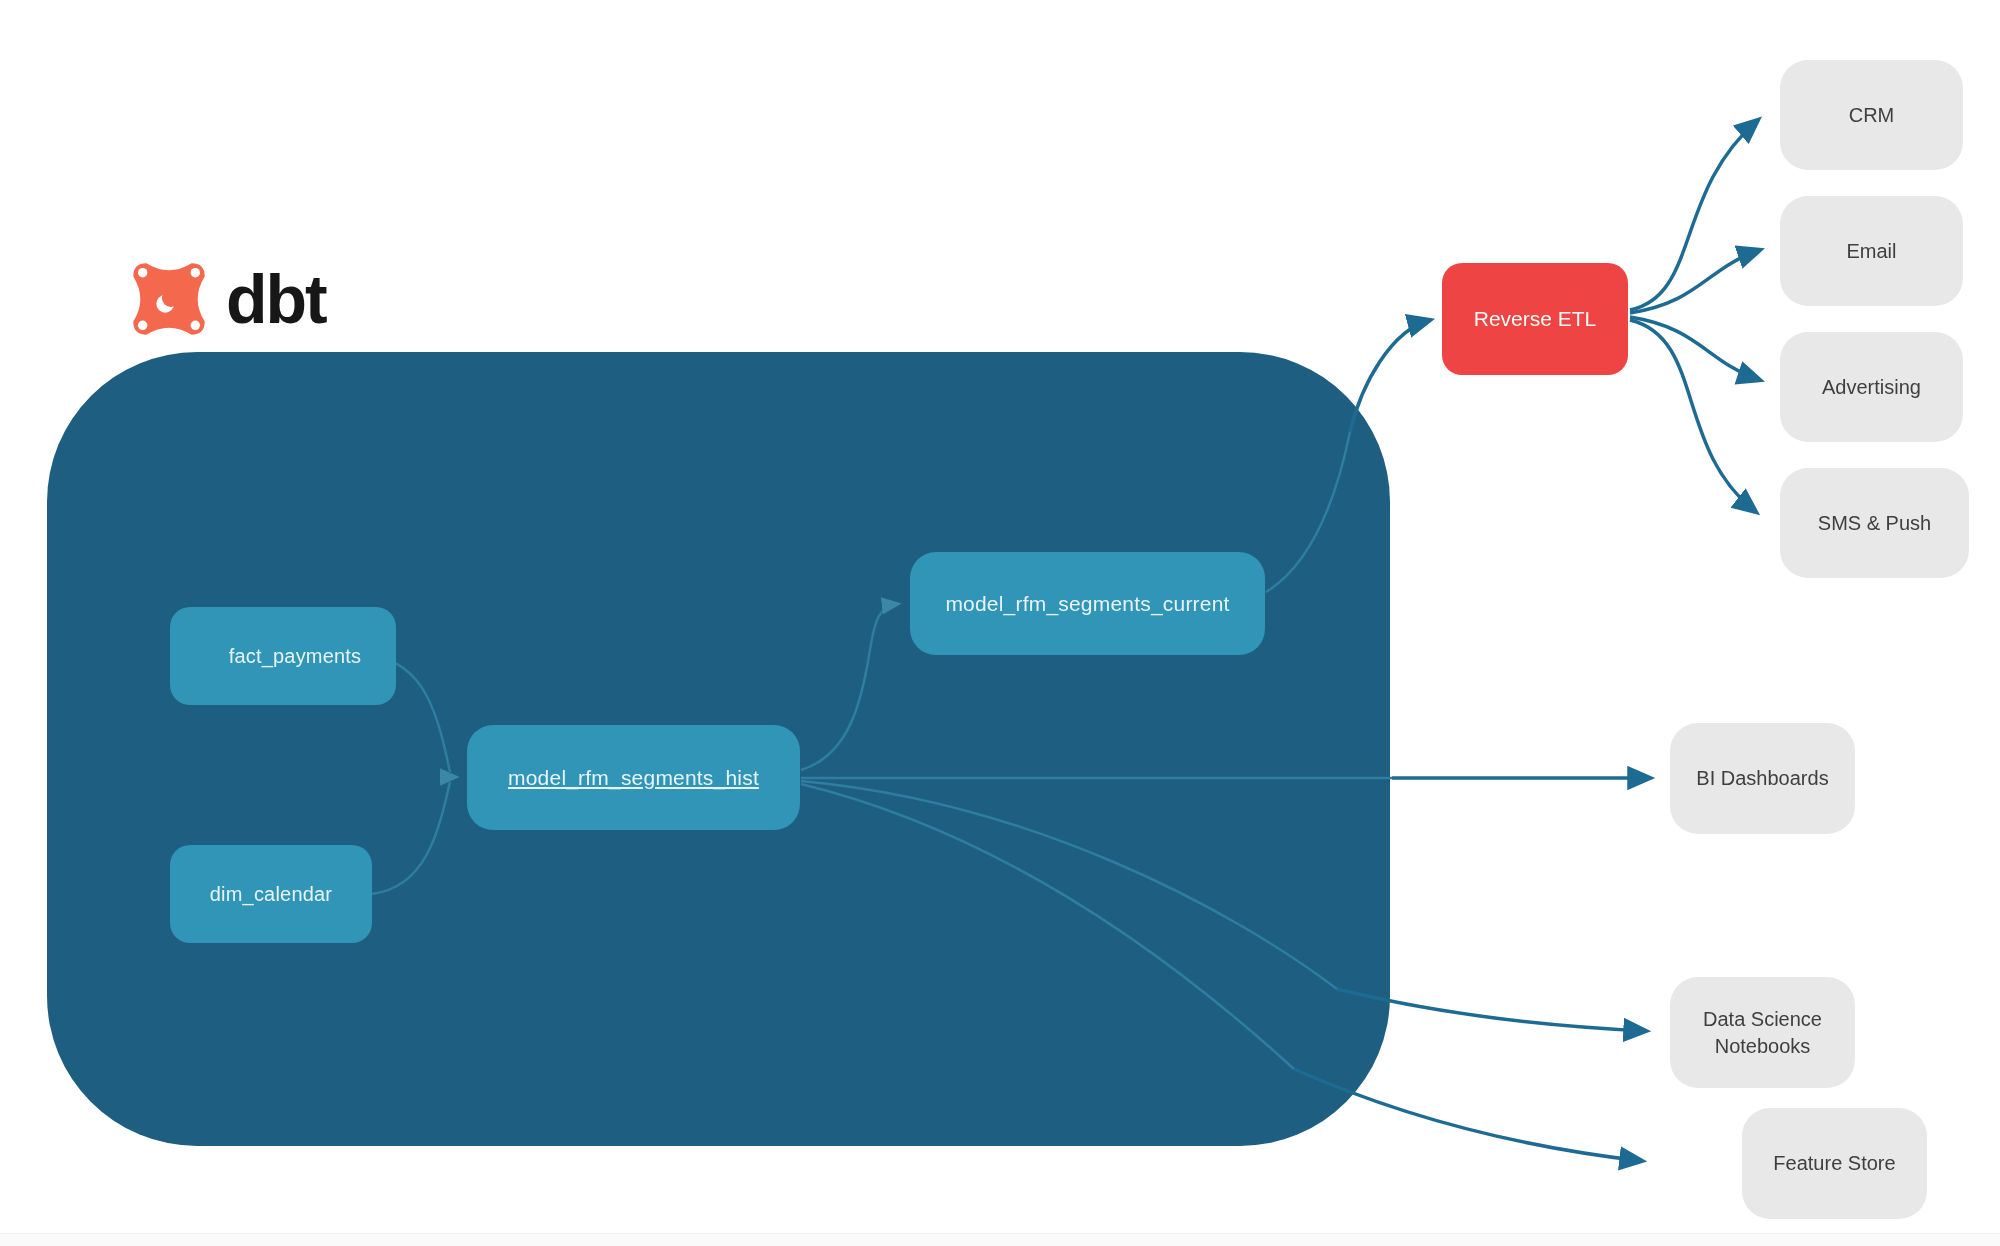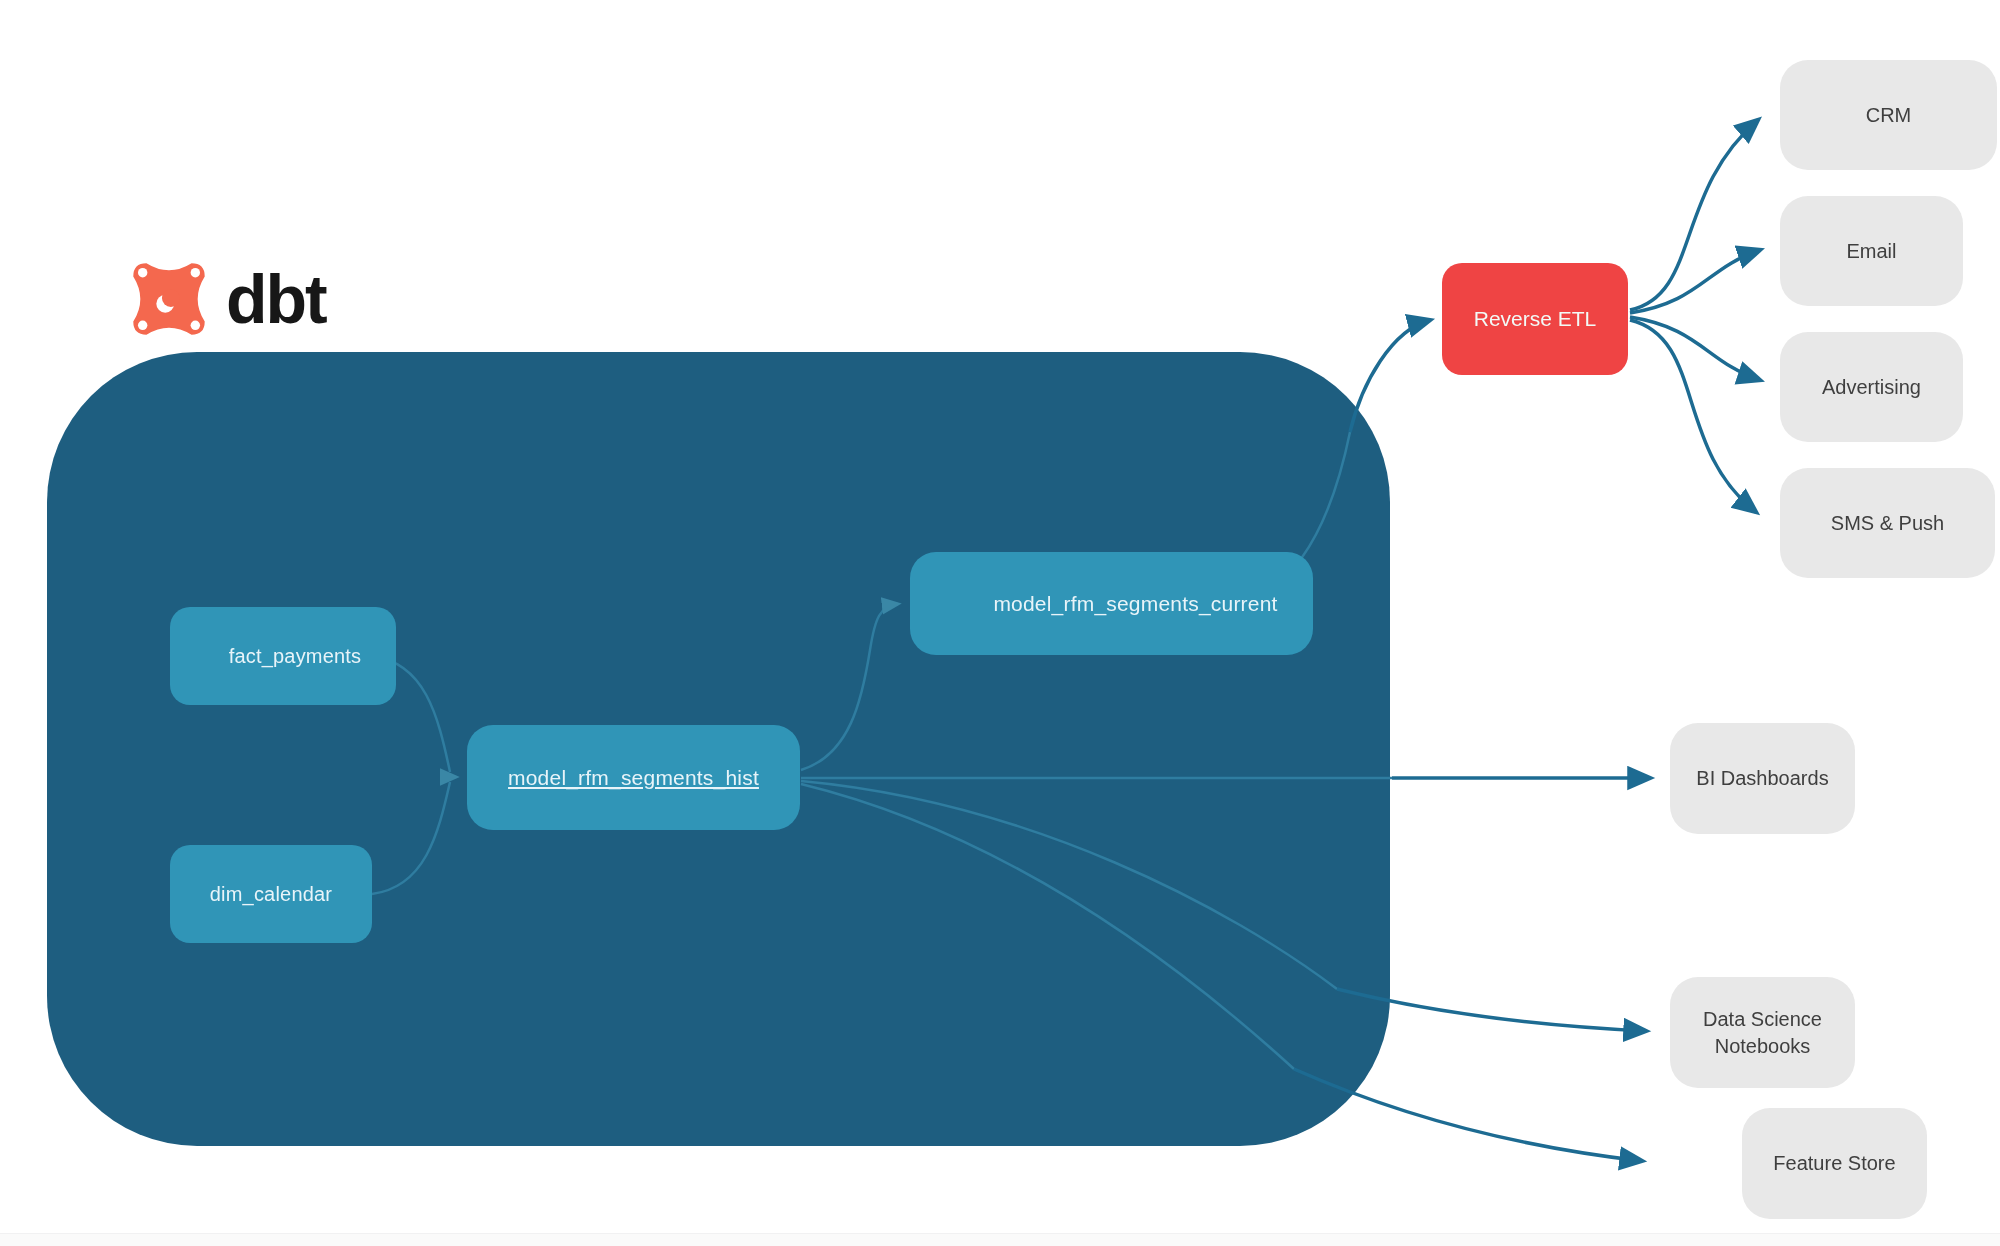--- a/index.html
+++ b/index.html
@@ -18,35 +18,35 @@
   
   svg.edges{position:absolute;left:0;top:0;width:2000px;height:1246px;pointer-events:none;}
 
   
   .node{position:absolute;background:#3095b7;color:#e8f4f9;border-radius:20px;
         display:flex;align-items:center;justify-content:center;text-align:center;
         font-size:20px;letter-spacing:0.2px;}
   .n-fact{left:170px;top:607px;width:202px;height:98px;padding-left:24px;}
   .n-dim{left:170px;top:845px;width:202px;height:98px;}
   .n-hist{left:467px;top:725px;width:333px;height:105px;border-radius:26px;font-size:21px;text-decoration:underline;}
-  .n-current{left:910px;top:552px;width:355px;height:103px;border-radius:26px;font-size:21px;padding-left:48px;}
+  .n-current{left:910px;top:552px;width:355px;height:103px;border-radius:26px;font-size:21px;}
 
   
   .retl{position:absolute;left:1442px;top:263px;width:186px;height:112px;background:#ef4444;
         color:#f2faf7;border-radius:20px;display:flex;align-items:center;justify-content:center;
         font-size:21px;}
 
   
   .dest{position:absolute;background:#e8e8e8;color:#3f3f3f;border-radius:28px;
         display:flex;align-items:center;justify-content:center;text-align:center;
         font-size:20px;line-height:1.35;padding:0 14px;box-sizing:border-box;}
-  .d-crm{left:1780px;top:60px;width:217px;height:110px;}
+  .d-crm{left:1780px;top:60px;width:183px;height:110px;}
   .d-email{left:1780px;top:196px;width:183px;height:110px;}
   .d-adv{left:1780px;top:332px;width:183px;height:110px;}
-  .d-sms{left:1780px;top:468px;width:215px;height:110px;}
+  .d-sms{left:1780px;top:468px;width:189px;height:110px;}
   .d-bi{left:1670px;top:723px;width:185px;height:111px;}
   .d-ds{left:1670px;top:977px;width:185px;height:111px;}
   .d-fs{left:1694px;top:1108px;width:185px;height:111px;margin-left:48px;}
 
   
   .bottom-band{position:absolute;left:0;top:1233px;width:2000px;height:13px;
                background:#fafafa;border-top:1px solid #f1f1f2;}
 </style>
 </head>
 <body>

